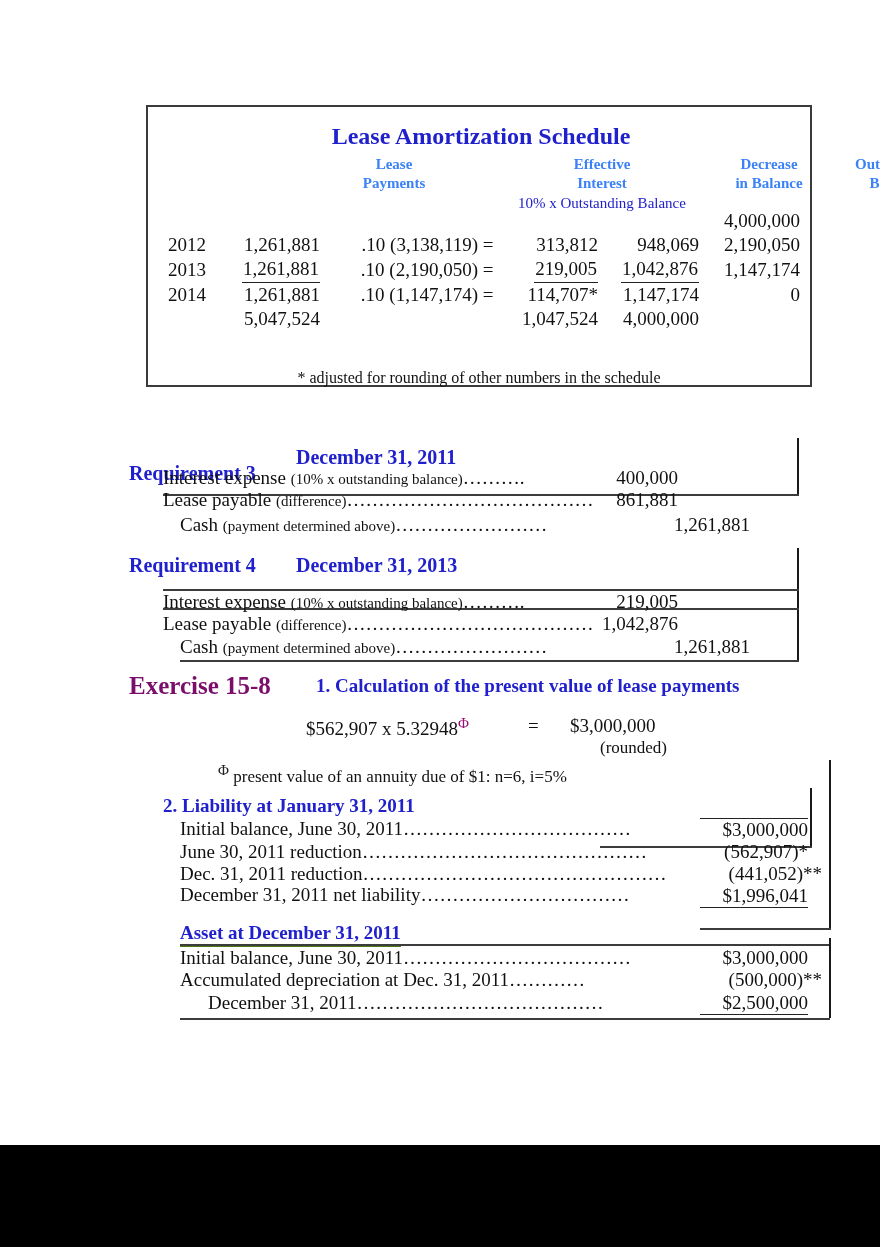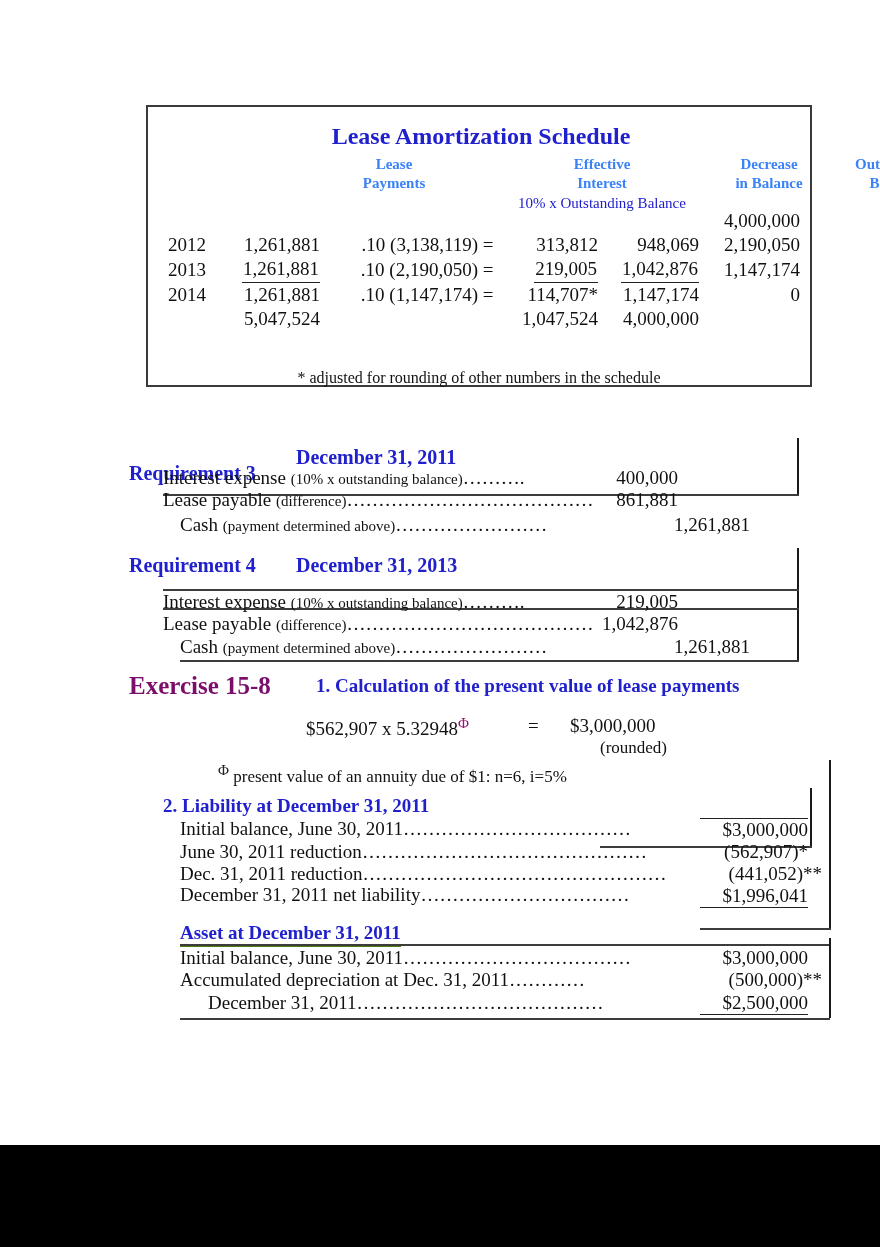--- a/index.html
+++ b/index.html
@@ -287,21 +287,21 @@
   <div class="abs" style="left:600px; top:738px; font-size:17px;">(rounded)</div>
 
   <div class="abs entry" style="left:218px; top:762px; font-size:17px;">
     <span class="phi-dark">Φ</span>
     <span>present value of an annuity due of $1: n=6, i=5%</span>
   </div>
 
   <div class="abs vrule" style="left:829px; top:760px; height:170px;"></div>
   <div class="abs hrule" style="left:700px; top:928px; width:131px;"></div>
 
-  <div class="abs blue-sub" style="left:163px; top:795px;">2. Liability at December 31, 2011</div>
+  <div class="abs blue-sub" style="left:163px; top:795px;">2. Liability at January 31, 2011</div>
 
   <div class="abs vrule" style="left:810px; top:788px; height:60px;"></div>
   <div class="abs hrule" style="left:600px; top:846px; width:212px;"></div>
 
   <div class="abs stmt-label" style="left:180px; top:818px;">
     <span>Initial balance, June 30, 2011</span><span>………………………………</span>
   </div>
   <div class="abs stmt-amt topline" style="left:700px; top:818px; width:108px;">$3,000,000</div>
 
   <div class="abs stmt-label" style="left:180px; top:841px;">

